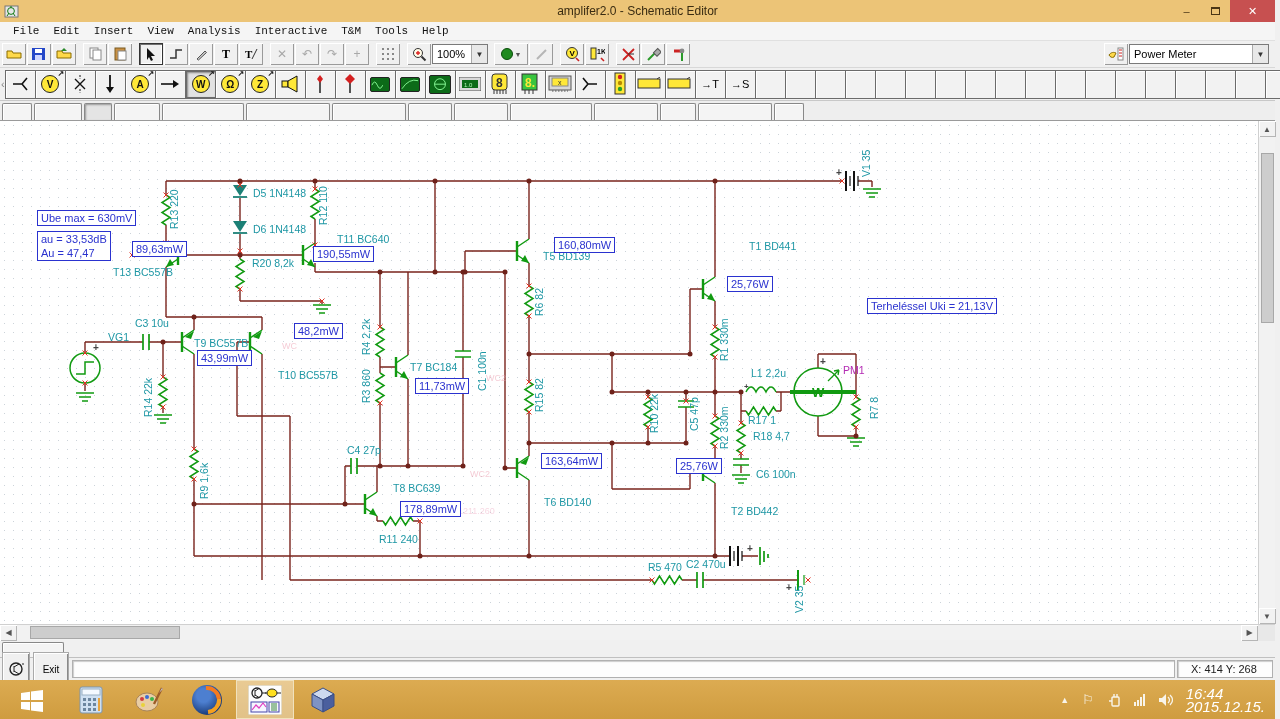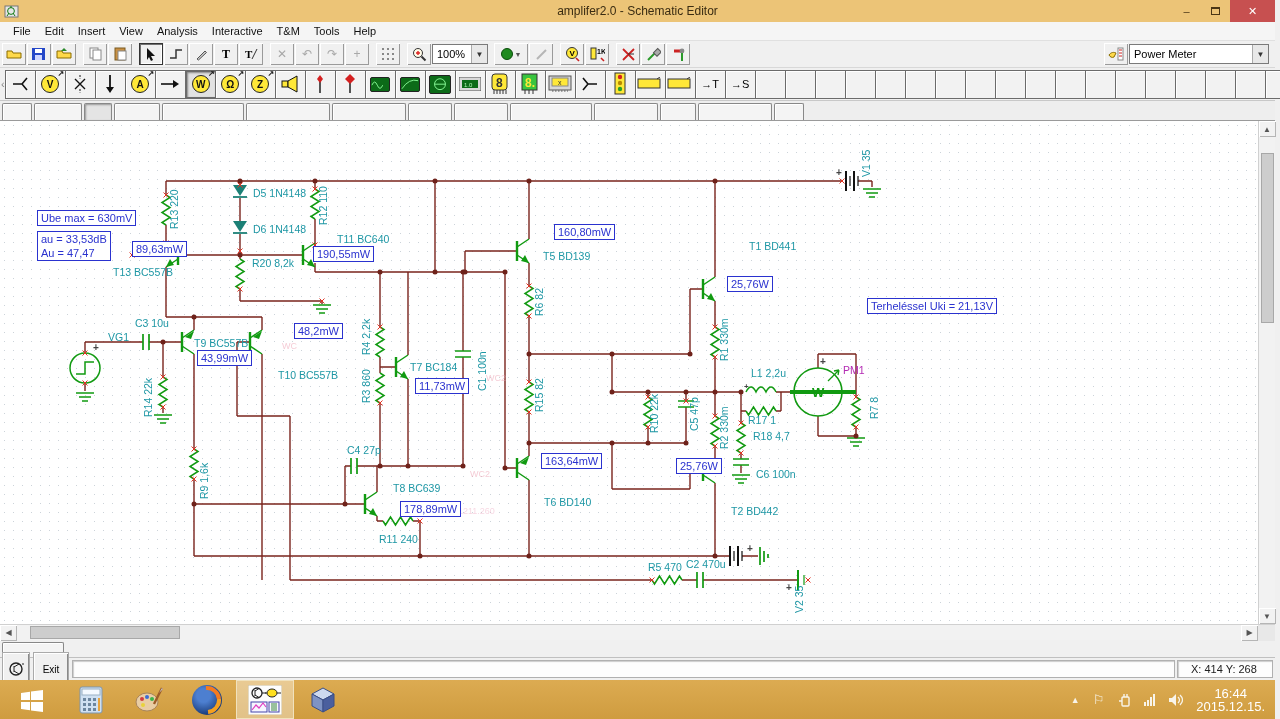--- a/index.html
+++ b/index.html
@@ -9,21 +9,21 @@
   
   .titlebar { height:22px; background:#ecc477; display:flex; align-items:center; position:relative; flex:0 0 auto; }
   .appicon { width:16px; height:14px; margin-left:4px; }
   .title { position:absolute; left:0; right:0; text-align:center; font-size:12px; color:#3a2c12; }
   .winbtns { margin-left:auto; display:flex; height:100%; z-index:2; }
   .winbtn { width:29px; height:100%; display:flex; align-items:center; justify-content:center; font-size:11px; color:#4a3615; }
   .winbtn.close { background:#c75050; color:#fff; width:45px; }
   .maxglyph { width:9px; height:8px; border:1px solid #4a3615; border-top-width:2px; }
 
   
-  .menubar { height:19px; background:#f5f5f5; display:flex; align-items:center; padding-left:6px; border-bottom:1px solid #e0e0e0; flex:0 0 auto;}
+  .menubar { height:19px; background:#f5f5f5; display:flex; align-items:center; padding-left:6px; border-bottom:1px solid #e0e0e0; flex:0 0 auto;font-family:Liberation Mono, monospace;}
   .menuitem { font-size:11px; color:#111; padding:2px 7px; }
 
   
   .tb { background:#f0f0f0; display:flex; align-items:center; flex:0 0 auto; }
   .tb1 { height:27px; padding:1px 2px; border-bottom:1px solid #d8d8d8; }
   .tbtn { width:24px; height:22px; background:#f0f0f0; display:flex; align-items:center; justify-content:center;
           box-shadow:inset 1px 1px 0 #fff, inset -1px -1px 0 #9a9a9a; margin-right:1px; font-size:12px; position:relative;}
   .tbtn.sel { box-shadow:inset 1px 1px 0 #707070, inset -1px -1px 0 #fff; border:1px solid #333; }
   .tsep { width:6px; height:22px; }
   .gray { color:#a8a8a8; }
@@ -73,21 +73,21 @@
   .sfield { height:18px; background:#fdfdfd; border:1px solid #b0b0b0; box-shadow:inset 1px 1px 1px #ccc; }
   .sfield.long { flex:1; margin-right:2px; }
   .sfield.coords { width:96px; font-size:11px; color:#222; display:flex; align-items:center; padding-left:13px; }
 
   
   .taskbar { height:39px; background:linear-gradient(#dcab52,#cf9c3f); display:flex; align-items:stretch; flex:0 0 auto; }
   .startbtn { width:62px; display:flex; align-items:center; justify-content:center; }
   .task { width:58px; display:flex; align-items:center; justify-content:center; }
   .task.active { background:rgba(255,255,255,.38); box-shadow:inset 0 0 0 1px #f1e2bd; }
   .tray { margin-left:auto; display:flex; align-items:center; gap:13px; padding-right:10px; color:#f8f4ea; }
-  .clock { text-align:center; font-size:13px; line-height:13px; color:#fff; }
+  .clock { text-align:left; font-size:15px; line-height:13px; color:#fff;font-style:italic; }
   .sigbars { display:flex; align-items:flex-end; gap:1px; height:12px; }
   .sigbars i { width:2px; background:#f8f4ea; display:block; }
 
   .ficon { width:30px; height:30px; border-radius:50%; position:relative; background:radial-gradient(circle at 38% 35%, #4d7fd0 25%, #1c3f7e 70%); overflow:hidden;}
   .ficon:after { content:""; position:absolute; inset:1px; border-radius:50%; border:4px solid transparent;
                  border-top-color:#f47a20; border-right-color:#f4a020; transform:rotate(40deg); }
 </style>
 </head>
 <body>
 
@@ -737,21 +737,21 @@
           </g>
         </svg>
 
         <div class="meas" style="left:37px;top:89px">Ube max = 630mV</div>
         <div class="meas" style="left:37px;top:110px">
           <div>au = 33,53dB</div>
           <div>Au = 47,47</div>
         </div>
         <div class="meas" style="left:132px;top:120px">89,63mW</div>
         <div class="meas" style="left:313px;top:125px">190,55mW</div>
-        <div class="meas" style="left:554px;top:103px">160,80mW</div>
+        <div class="meas" style="left:554px;top:116px">160,80mW</div>
         <div class="meas" style="left:727px;top:155px">25,76W</div>
         <div class="meas" style="left:867px;top:177px">Terheléssel Uki = 21,13V</div>
         <div class="meas" style="left:294px;top:202px">48,2mW</div>
         <div class="meas" style="left:197px;top:229px">43,99mW</div>
         <div class="meas" style="left:415px;top:257px">11,73mW</div>
         <div class="meas" style="left:541px;top:332px">163,64mW</div>
         <div class="meas" style="left:400px;top:380px">178,89mW</div>
         <div class="meas" style="left:676px;top:337px">25,76W</div>
       </div>
 

